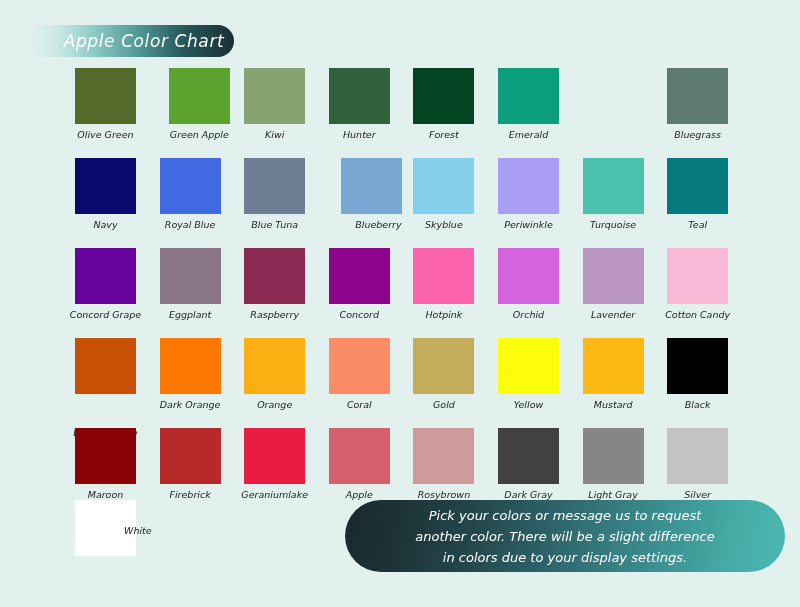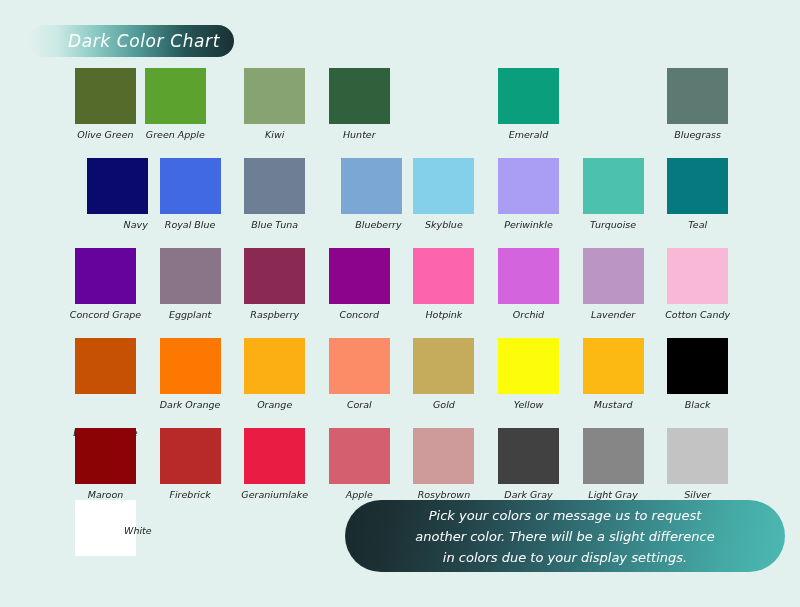--- a/index.html
+++ b/index.html
@@ -135,52 +135,56 @@
     white-space: nowrap;
     text-align: center;
   }
 </style>
 </head>
 <body>
 
 <div id="chart-root" style="background: rgb(226, 241, 238);">
 
   <div id="title-banner">
-    <span id="title-banner-text">Dark Color Chart</span>
+    <span id="title-banner-text">Apple Color Chart</span>
   </div>
 
   <div id="swatch-grid">
       <div class="swatch-row">
         <div class="swatch-cell" style="left: 63.2px;">
           <span class="swatch-chip" style="background: rgb(85, 107, 43);"></span>
           <span class="swatch-label">Olive Green</span>
         </div>
-        <div class="swatch-cell" style="left: 133px;">
+        <div class="swatch-cell" style="left: 157px;">
           <span class="swatch-chip" style="background: rgb(91, 163, 46);"></span>
           <span class="swatch-label">Green Apple</span>
         </div>
         <div class="swatch-cell" style="left: 232.4px;">
           <span class="swatch-chip" style="background: rgb(135, 163, 113);"></span>
           <span class="swatch-label">Kiwi</span>
         </div>
         <div class="swatch-cell" style="left: 317px;">
           <span class="swatch-chip" style="background: rgb(49, 96, 61);"></span>
           <span class="swatch-label">Hunter</span>
         </div>
+        <div class="swatch-cell" style="left: 401.6px;">
+          <span class="swatch-chip" style="background: rgb(3, 68, 35);"></span>
+          <span class="swatch-label">Forest</span>
+        </div>
         <div class="swatch-cell" style="left: 486.2px;">
           <span class="swatch-chip" style="background: rgb(10, 158, 124);"></span>
           <span class="swatch-label">Emerald</span>
         </div>
         <div class="swatch-cell" style="left: 655.4px;">
           <span class="swatch-chip" style="background: rgb(92, 122, 113);"></span>
           <span class="swatch-label">Bluegrass</span>
         </div>
       </div>
       <div class="swatch-row">
-        <div class="swatch-cell" style="left: 63.2px; align-items: flex-end;">
+        <div class="swatch-cell" style="left: 63.2px;">
           <span class="swatch-chip" style="background: rgb(10, 10, 110);"></span>
           <span class="swatch-label">Navy</span>
         </div>
         <div class="swatch-cell" style="left: 147.8px;">
           <span class="swatch-chip" style="background: rgb(65, 105, 225);"></span>
           <span class="swatch-label">Royal Blue</span>
         </div>
         <div class="swatch-cell" style="left: 232.4px;">
           <span class="swatch-chip" style="background: rgb(110, 126, 149);"></span>
           <span class="swatch-label">Blue Tuna</span>

